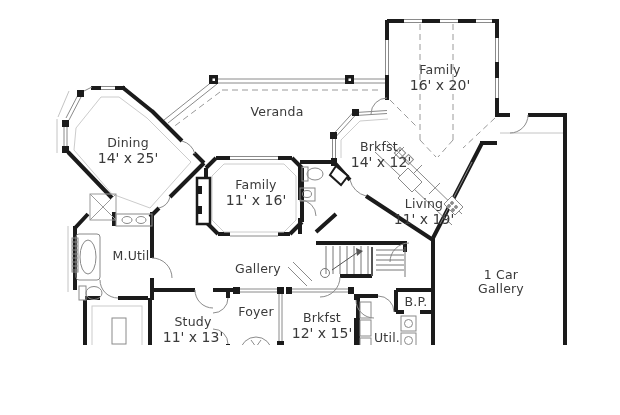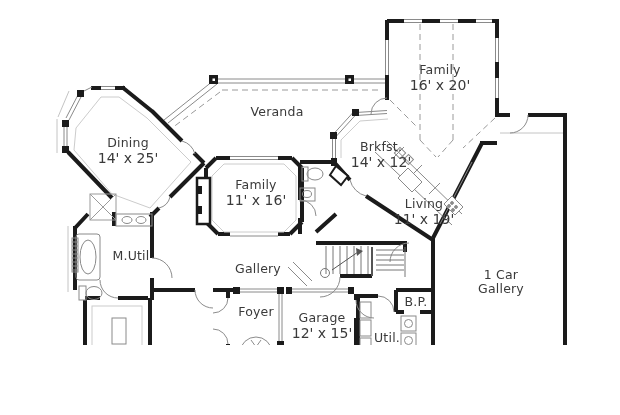--- a/index.html
+++ b/index.html
@@ -219,22 +219,26 @@
   <div class="lbl" style="left:258px;top:269px">
     <div class="rn">Gallery</div>
   </div>
   <div class="lbl" style="left:501px;top:282px">
     <div class="rn">1 Car</div>
     <div class="rn">Gallery</div>
   </div>
   <div class="lbl" style="left:256px;top:312px">
     <div class="rn">Foyer</div>
   </div>
+  <div class="lbl" style="left:193px;top:330px">
+    <div class="rn">Study</div>
+    <div class="rs">11' x 13'</div>
+  </div>
   <div class="lbl" style="left:322px;top:326px">
-    <div class="rn">Garage</div>
+    <div class="rn">Brkfst</div>
     <div class="rs">12' x 15'</div>
   </div>
   <div class="lbl" style="left:416px;top:302px">
     <div class="rn">B.P.</div>
   </div>
   <div class="lbl" style="left:387px;top:338px">
     <div class="rn">Util.</div>
   </div>
   <div class="lbl" style="left:258px;top:370px">
     <div class="rn">Por.</div>

